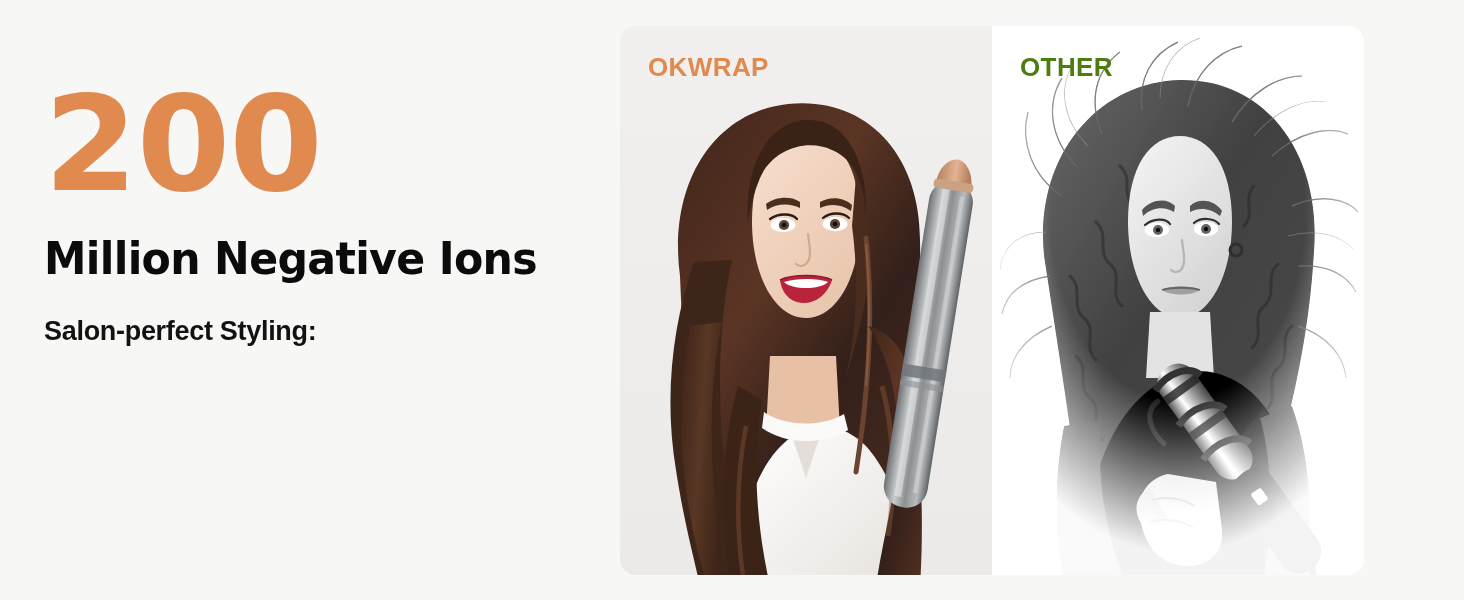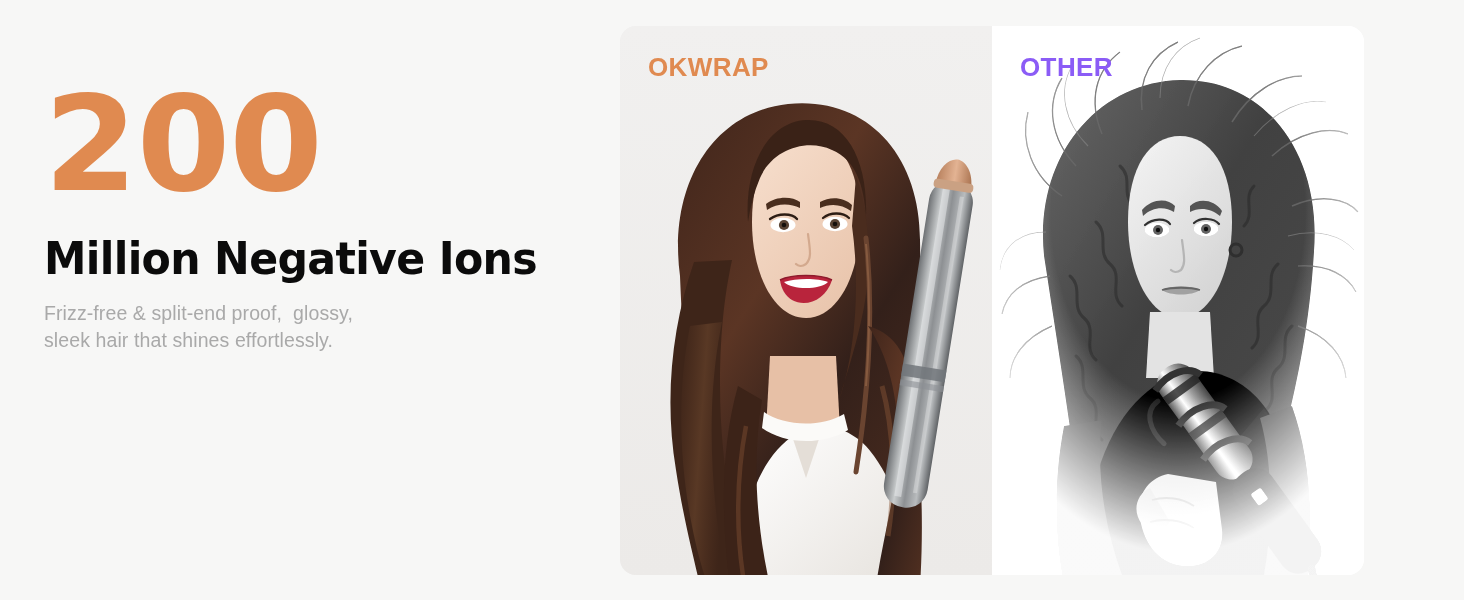--- a/index.html
+++ b/index.html
@@ -65,39 +65,36 @@
   .card-left  { width:372px; background:#f0efee; border-radius:16px 0 0 16px; }
   .card-right { width:372px; background:#ffffff; border-radius:0 16px 16px 0; }
 
   .card-label {
     position:absolute; top:26px; z-index:9;
     font-size:26px; font-weight:700; letter-spacing:0.4px;
     font-family:"Liberation Sans", sans-serif;
     text-align:right;
   }
   .label-ok    { left:28px; color:#e08a50; }
-  .label-other { left:28px; color:#8b5cf6; font-weight:600; }
+  .label-other { left:28px; color:#4d7c0f; font-weight:600; }
 
   .photo { position:absolute; inset:0; }
   .gray  { filter:grayscale(1) contrast(1.12); }
 
   svg { display:block; width:100%; height:100%; }
 </style>
 </head>
 <body>
 
 <div class="banner">
 
   <div class="copy">
     <div class="stat-number">200</div>
     <div class="stat-unit">Million Negative Ions</div>
-    <div class="body-copy">
-      <span class="line">Frizz-free &amp; split-end proof,  glossy,</span>
-      <span class="line">sleek hair that shines effortlessly.</span>
-    </div>
+    <div class="sub-heading">Salon-perfect Styling:</div>
   </div>
 
   <div class="compare">
 
     <div class="card card-left">
       <div class="card-label label-ok">OKWRAP</div>
 
       <div class="photo">
         <svg viewBox="0 0 372 549" preserveAspectRatio="xMidYMid slice" aria-hidden="true">
           <defs>

